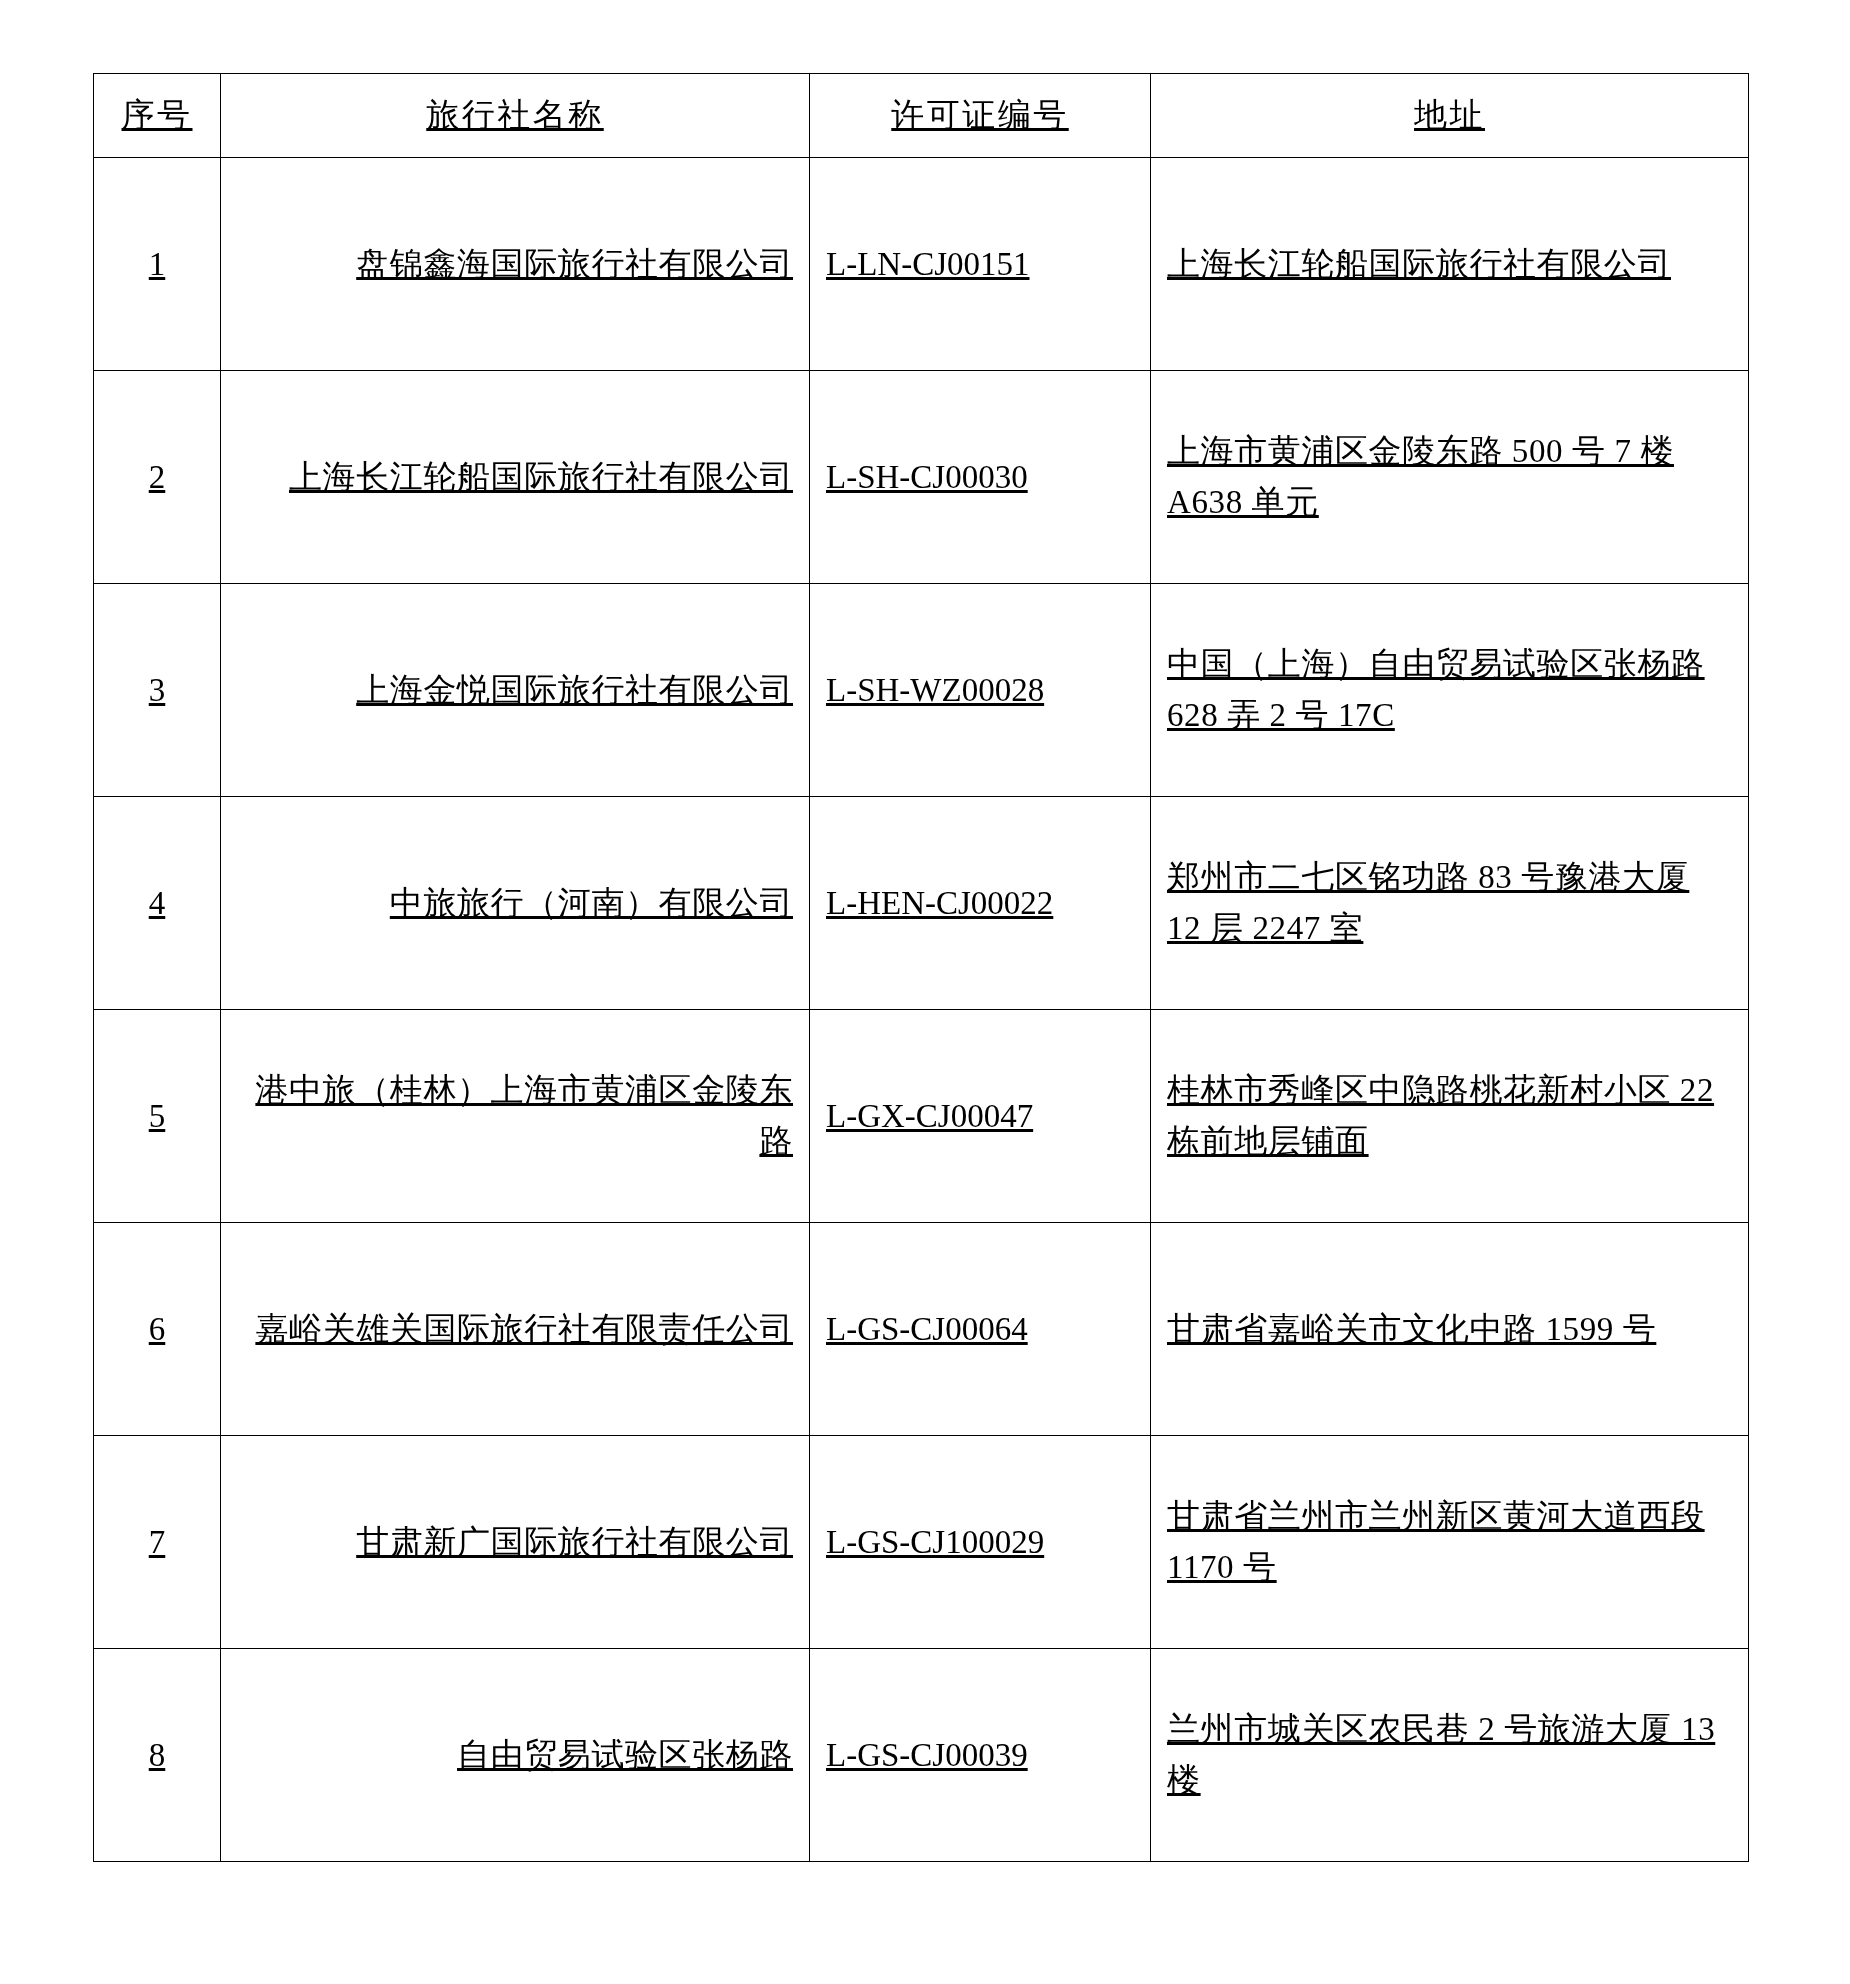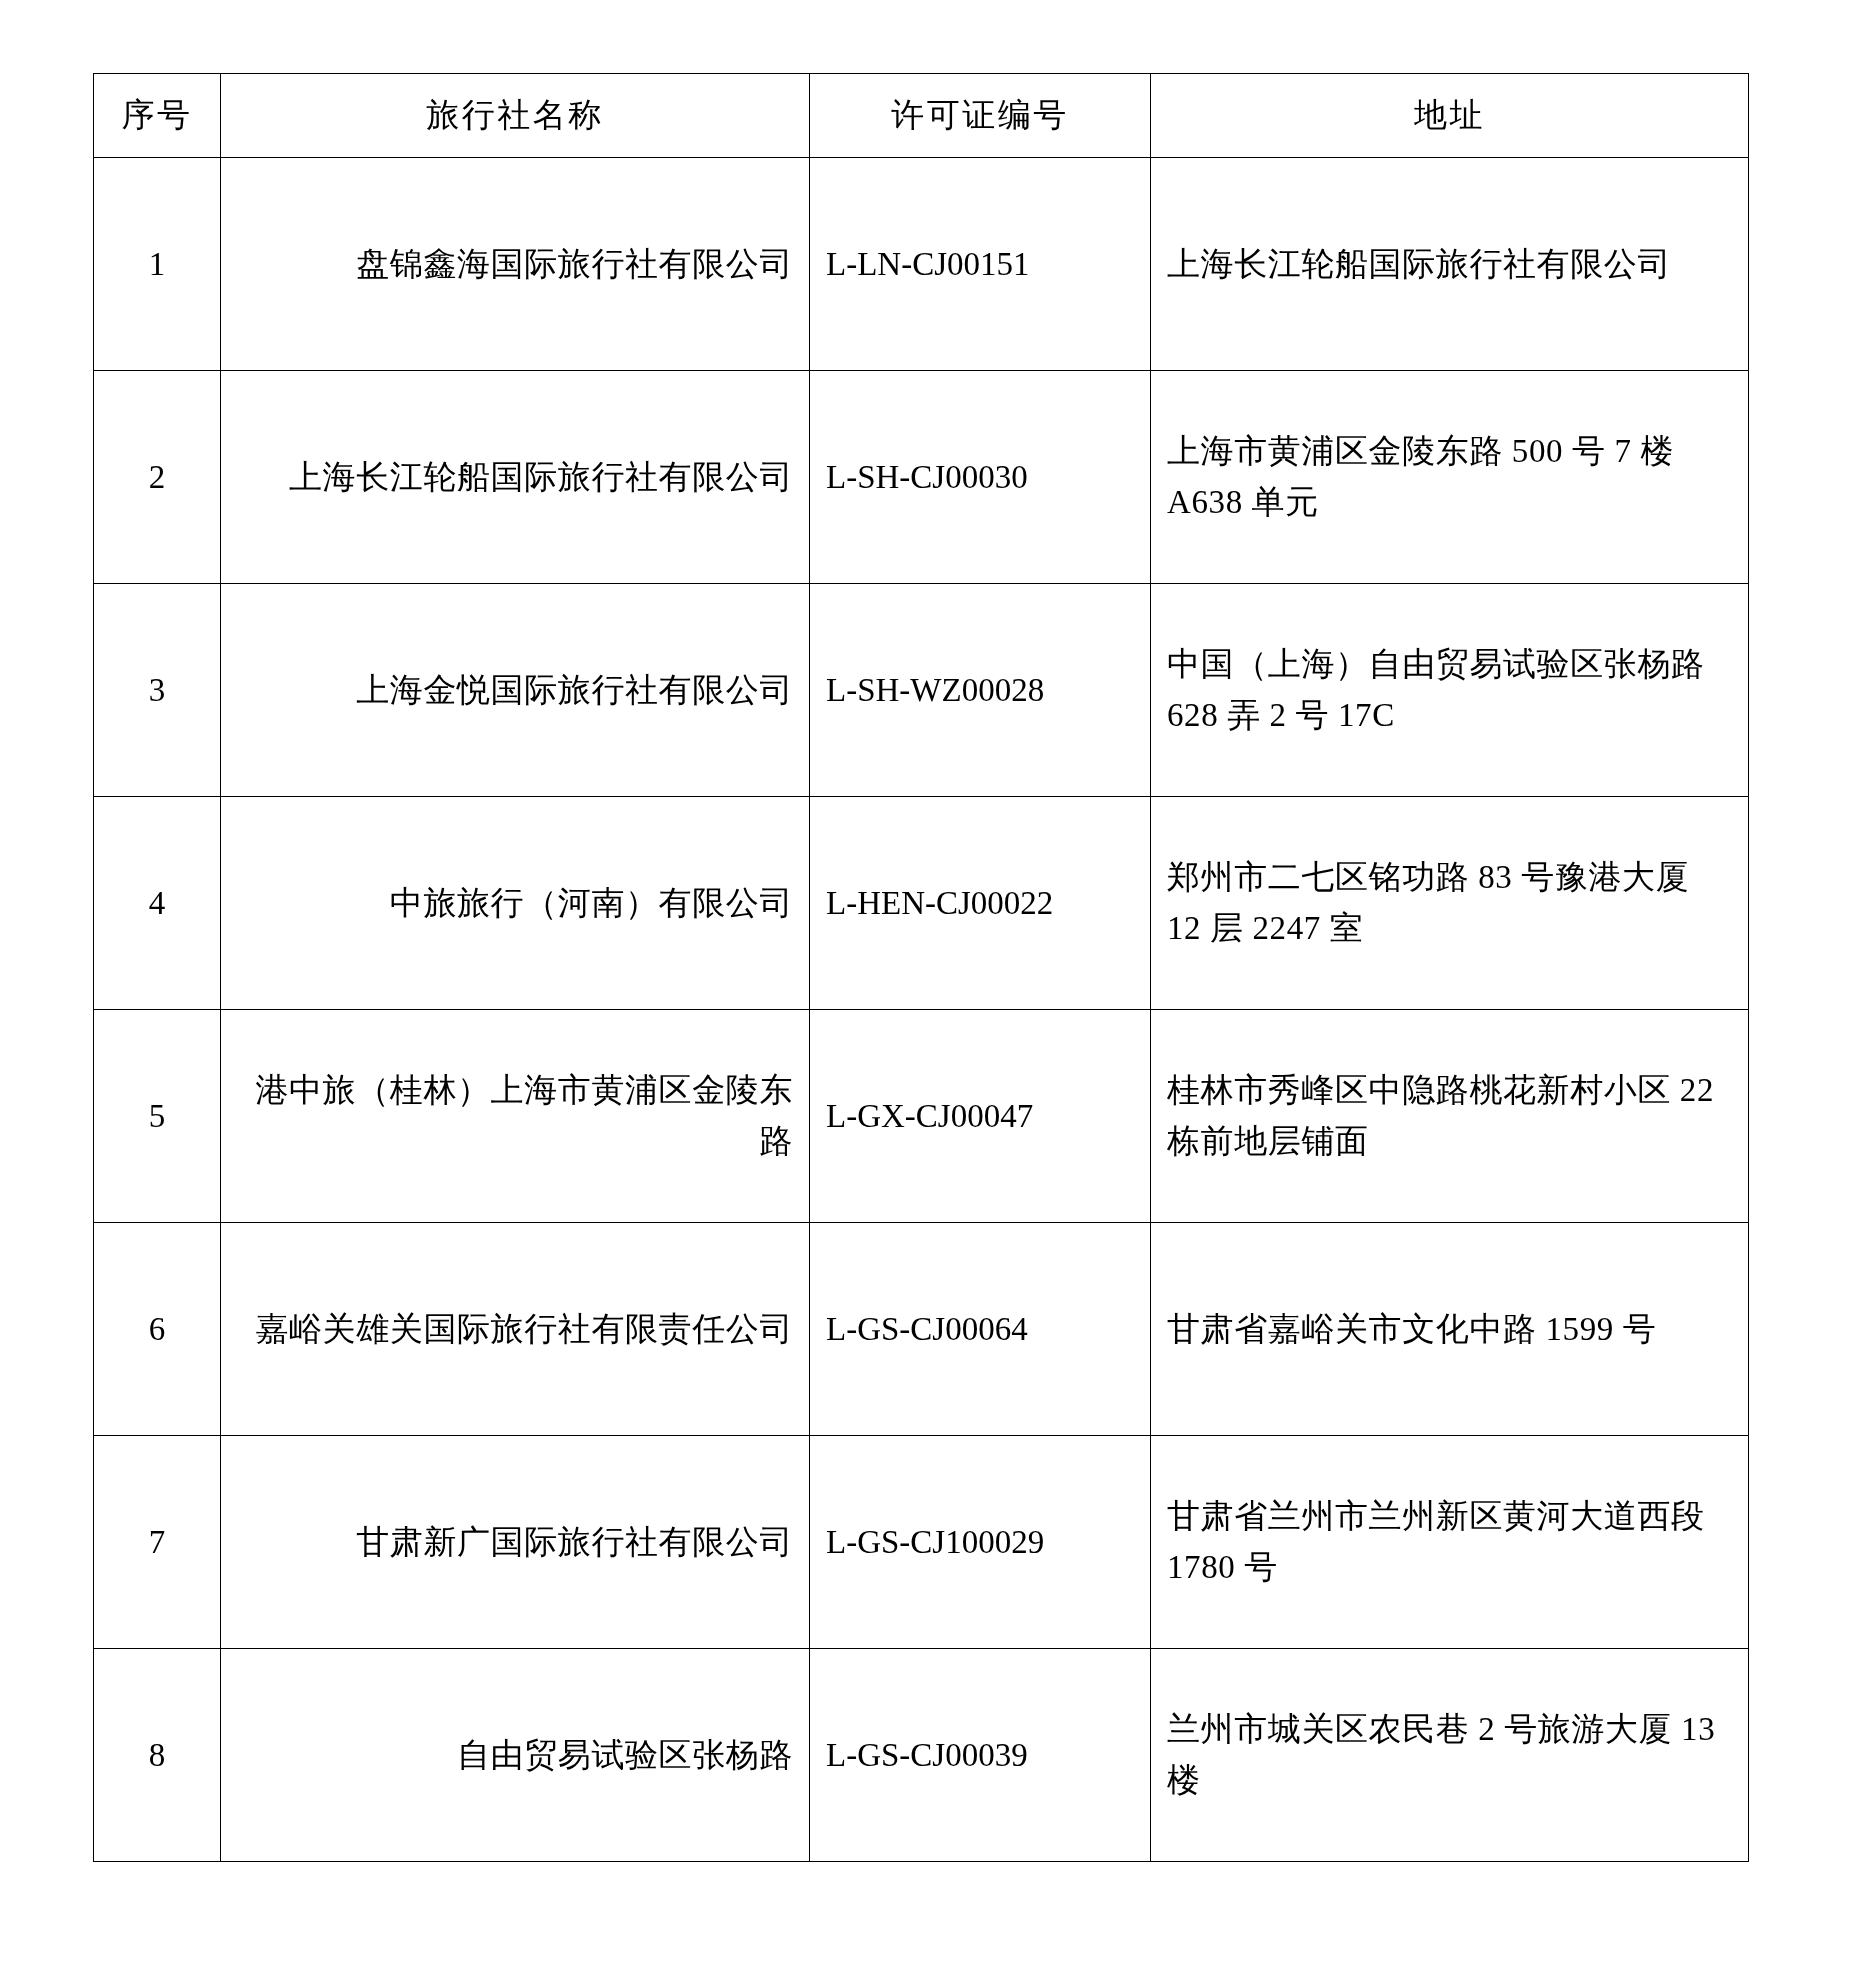--- a/index.html
+++ b/index.html
@@ -25,20 +25,21 @@
     table-layout: fixed;
   }
   table.agency-table td,
   table.agency-table th {
     border: 1.9px solid #000000;
     vertical-align: middle;
     padding: 16px 16px;
     font-weight: normal;
     font-size: 33px;
     line-height: 1.55;
+    text-decoration: underline;
   }
   col.c-index { width: 127px; }
   col.c-name  { width: 589px; }
   col.c-lic   { width: 341px; }
   col.c-addr  { width: 598px; }
 
   thead td {
     text-align: center;
     font-size: 35px;
     padding-top: 18.6px;
@@ -118,21 +119,21 @@
       <tr class="row-tall">
         <td class="col-index">6</td>
         <td class="col-name">嘉峪关雄关国际旅行社有限责任公司</td>
         <td class="col-lic">L-GS-CJ00064</td>
         <td class="col-addr">甘肃省嘉峪关市文化中路 1599 号</td>
       </tr>
       <tr class="row-tall">
         <td class="col-index">7</td>
         <td class="col-name">甘肃新广国际旅行社有限公司</td>
         <td class="col-lic">L-GS-CJ100029</td>
-        <td class="col-addr">甘肃省兰州市兰州新区黄河大道西段 1780 号</td>
+        <td class="col-addr">甘肃省兰州市兰州新区黄河大道西段 1170 号</td>
       </tr>
       <tr class="row-tall">
         <td class="col-index">8</td>
         <td class="col-name">自由贸易试验区张杨路</td>
         <td class="col-lic">L-GS-CJ00039</td>
         <td class="col-addr">兰州市城关区农民巷 2 号旅游大厦 13 楼</td>
       </tr>
     </tbody>
   </table>
 </div>

